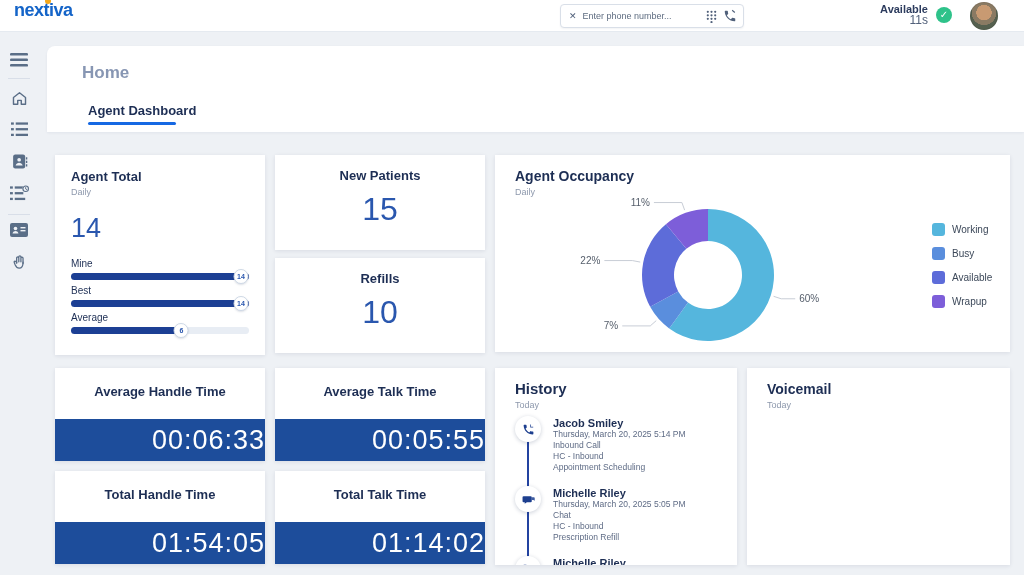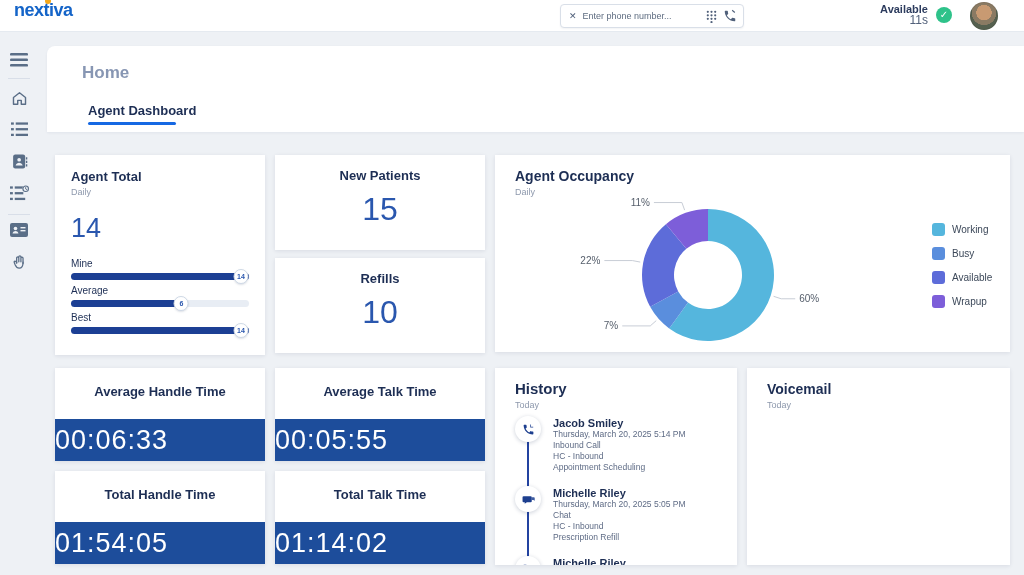--- a/index.html
+++ b/index.html
@@ -84,21 +84,21 @@
   .leg-lbl{font-size:10px;color:#3c4859;}
 
   
   .timer-card{width:210px;height:93px;}
   #card-avg-handle{left:55px;top:368px;}
   #card-avg-talk{left:275px;top:368px;}
   #card-total-handle{left:55px;top:471px;}
   #card-total-talk{left:275px;top:471px;}
   .timer-title{text-align:center;margin-top:16px;font-size:13px;font-weight:600;color:var(--ink);}
   .timer-band{position:absolute;left:0;bottom:0;width:100%;height:42px;background:var(--deep);
-        display:flex;align-items:center;justify-content:flex-start;}
+        display:flex;align-items:center;justify-content:flex-end;}
   .timer-val{color:#fff;font-size:27px;font-weight:500;letter-spacing:1px;}
 
   
   #card-history{left:495px;top:368px;width:242px;height:197px;}
   #card-history .hd{position:absolute;left:20px;top:12px;}
   #card-history .c-title{font-size:15px;}
   .tl-line{position:absolute;left:32px;top:58px;width:2px;height:139px;background:#2343a0;}
   .tl-entry{position:absolute;left:0;width:242px;cursor:pointer;}
   .tl-icon{position:absolute;left:20px;top:0;width:26px;height:26px;border-radius:50%;background:#fff;
         box-shadow:0 1px 4px rgba(25,39,80,.22);color:#1d3f8f;
@@ -240,31 +240,31 @@
     <div class="big-val">14</div>
     <div style="margin-top:14px;">
       <div class="slider">
         <div class="s-lbl">Mine</div>
         <div class="track">
           <div class="fill" style="width: 100%;"></div>
           <div class="badge" style="left: calc(100% - 8px);">14</div>
         </div>
       </div>
       <div class="slider">
+        <div class="s-lbl">Best</div>
+        <div class="track">
+          <div class="fill" style="width: 100%;"></div>
+          <div class="badge" style="left: calc(100% - 8px);">14</div>
+        </div>
+      </div>
+      <div class="slider">
         <div class="s-lbl">Average</div>
         <div class="track">
           <div class="fill" style="width: 62%;"></div>
           <div class="badge" style="left: 62%;">6</div>
-        </div>
-      </div>
-      <div class="slider">
-        <div class="s-lbl">Best</div>
-        <div class="track">
-          <div class="fill" style="width: 100%;"></div>
-          <div class="badge" style="left: calc(100% - 8px);">14</div>
         </div>
       </div>
     </div>
   </div>
 
   <div class="card" id="card-new-patients">
     <div class="stat-title">New Patients</div>
     <div class="stat-val">15</div>
   </div>
   <div class="card" id="card-refills">

